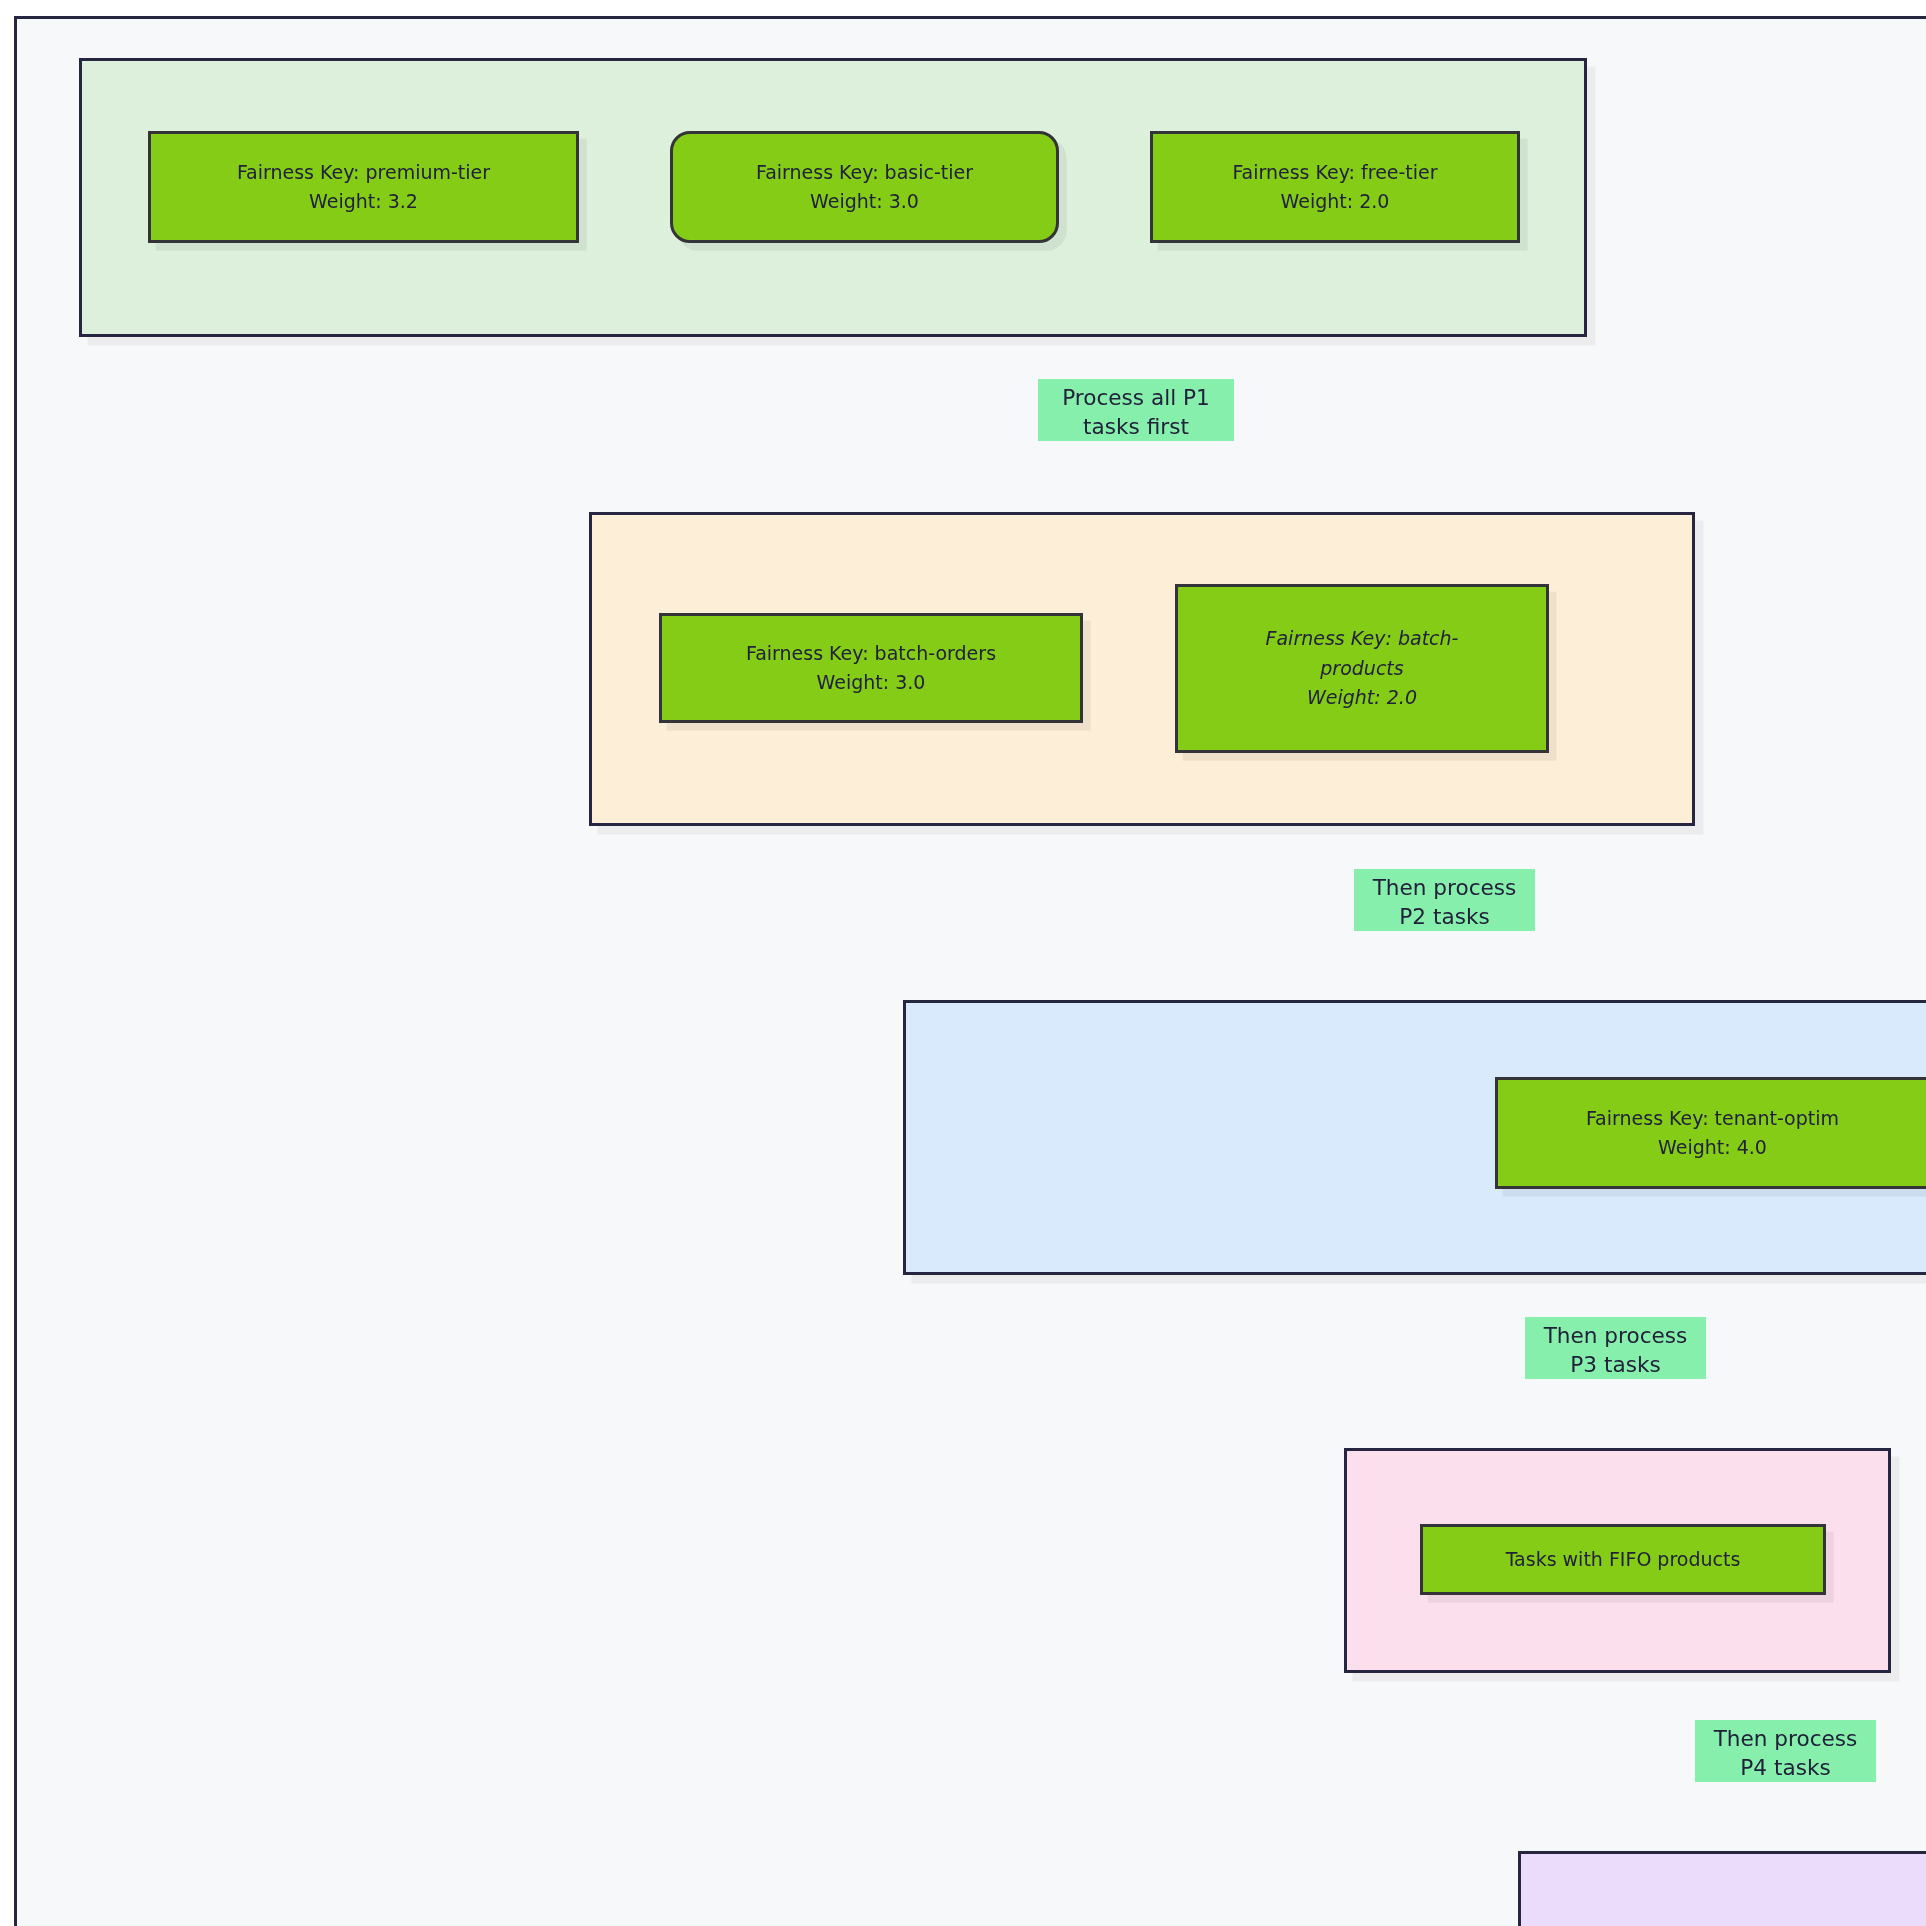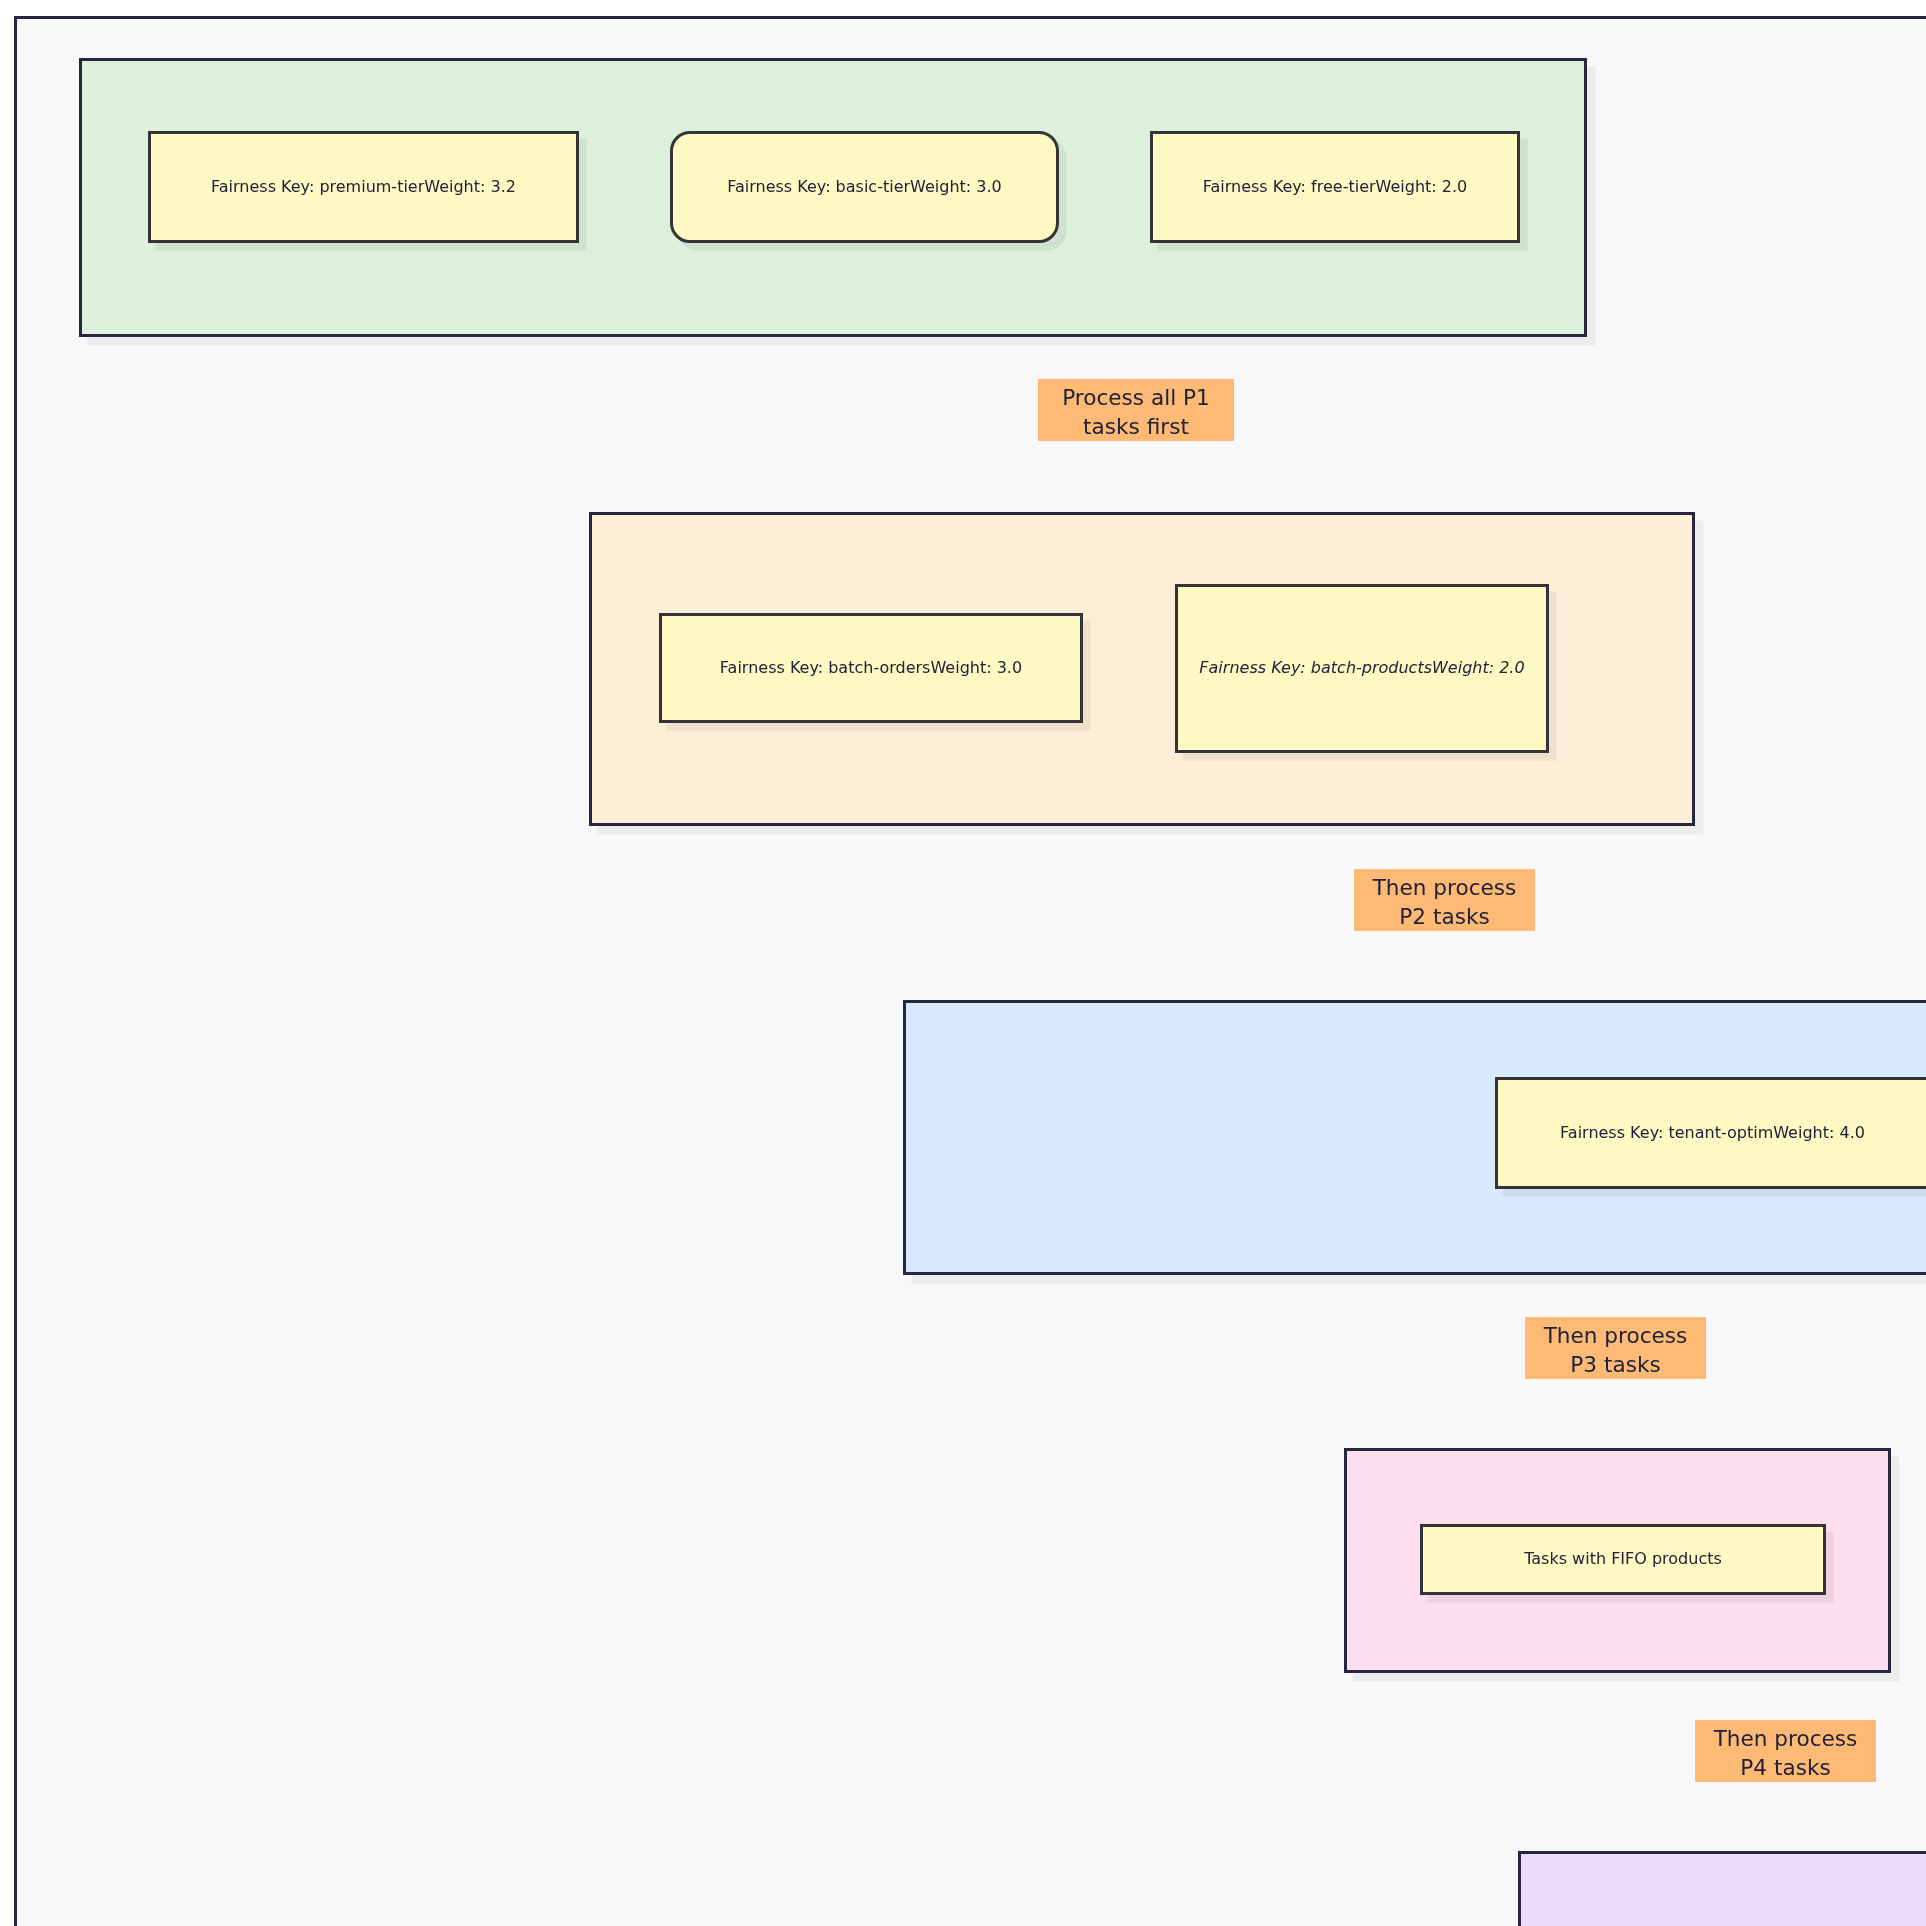--- a/index.html
+++ b/index.html
@@ -25,36 +25,37 @@
     left:0;right:0;
     text-align:center;
     color:#14141f;
     font-size:24px;
     line-height:1.1;
     white-space:nowrap;
   }
   .node{
     position:absolute;
     box-sizing:border-box;
-    background:#fef9c3;
+    background:#84cc16;
     border:3.5px solid #333338;
     box-shadow:7.7px 7.7px 0 0 rgba(0,0,0,0.055);
     display:flex;
+    flex-direction:column;
     align-items:center;
     justify-content:center;
     color:#21213a;
-    font-size:16px;
+    font-size:19px;
     line-height:1.55;
     text-align:center;
     z-index:4;
   }
   .node span{display:block;}
   .edge-label{
     position:absolute;
-    background:#fdba74;
+    background:#86efac;
     color:#21213a;
     font-size:21.6px;
     line-height:1.35;
     text-align:center;
     padding:3.9px 5.4px;
     box-sizing:border-box;
     z-index:6;
     white-space:pre-line;
   }
 </style>

